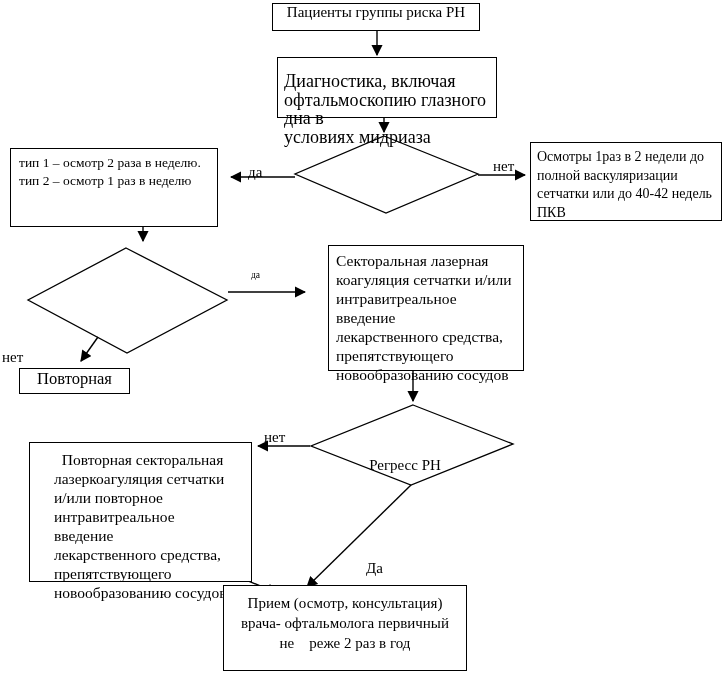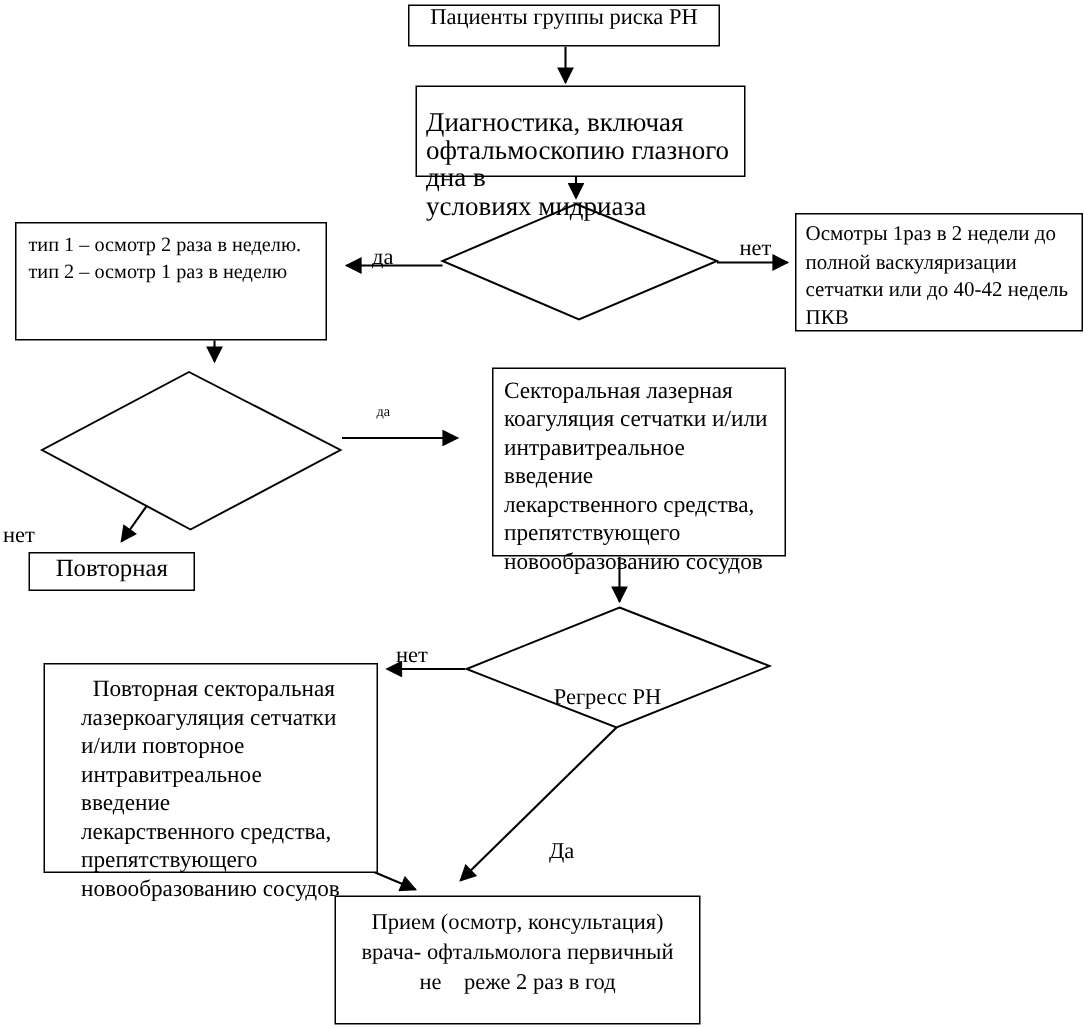--- a/index.html
+++ b/index.html
@@ -85,21 +85,21 @@
   <div class="node" style="left:29px; top:406px; width:223px; height:140px; font-size:15.5px; line-height:19px; padding:7px 24px;margin-top:36px;">
     <div class="node-text">  Повторная секторальная
 лазеркоагуляция сетчатки
 и/или повторное
 интравитреальное введение
 лекарственного средства,
 препятствующего
 новообразованию сосудов</div>
   </div>
 
-  <div class="node" style="left:223px; top:597px; width:244px; height:86px; font-size:15px; line-height:20px; padding-top:7px; text-align:center;">
+  <div class="node" style="left:223px; top:585px; width:244px; height:86px; font-size:15px; line-height:20px; padding-top:7px; text-align:center;">
     <div class="node-text">Прием (осмотр, консультация)
 врача- офтальмолога первичный
 не    реже 2 раз в год</div>
   </div>
 
 
 
   <div class="dtext" style="left:345px; top:430px; width:120px; text-align:center; font-size:15px;margin-top:27px;">Регресс РН</div>
 
   <div class="elabel" style="left:248px; top:150px; font-size:15px;">да</div>

